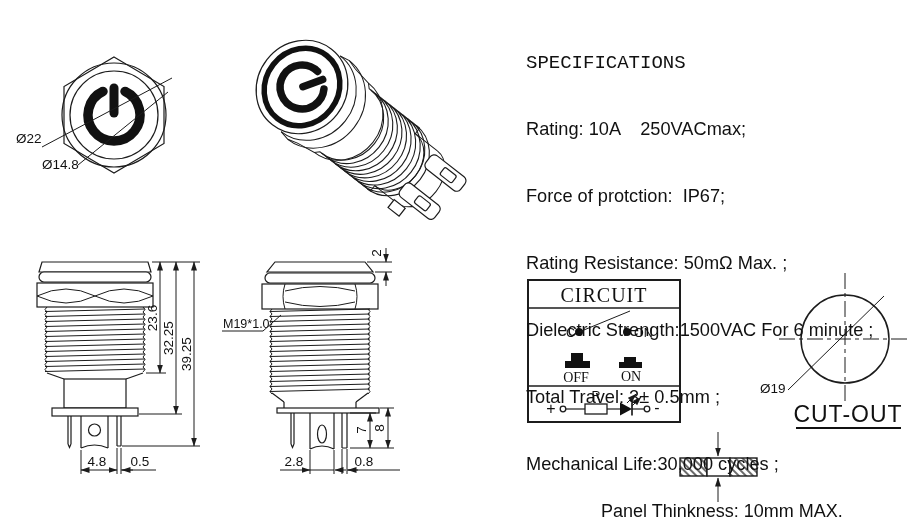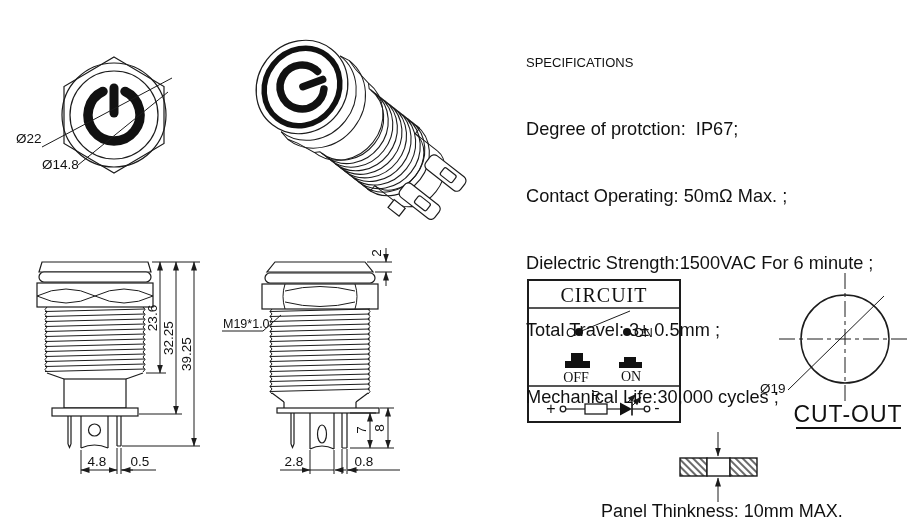--- a/index.html
+++ b/index.html
@@ -1,21 +1,21 @@
 <!DOCTYPE html>
 <html><head>
 <meta charset="utf-8">
 <style>
   html,body{margin:0;padding:0;background:#fff;}
   #page{position:relative;width:920px;height:528px;background:#fff;overflow:hidden;
         font-family:"Liberation Sans",sans-serif;color:#1c1c1c;}
   #drawing{position:absolute;left:0;top:0;}
   .specs{position:absolute;left:526px;top:7px;white-space:pre;
          font-size:18.2px;line-height:22.3px;color:#111;}
-  .specs .title{font-size:13px;}
+  .specs .title{font-size:19px;font-family:Liberation Mono, monospace;}
   svg text{fill:#111;}
   .dim{font-size:13.5px;font-family:"Liberation Sans",sans-serif;}
   .dims{font-size:12.5px;font-family:"Liberation Sans",sans-serif;}
   .serif{font-family:"Liberation Serif",serif;}
   .ctitle{font-size:20px;letter-spacing:1px;}
   .clabel{font-size:12.5px;}
   .cbtn{font-size:14px;}
   .cbig{font-size:16px;}
   .cutout-t{font-size:23px;letter-spacing:1px;}
   .panel-t{font-size:18px;}
@@ -213,22 +213,23 @@
     <rect x="707" y="458" width="23" height="18" fill="#fff" stroke="#1c1c1c" stroke-width="1.4"></rect>
     <rect x="730" y="458" width="27" height="18" fill="url(#hatch)" stroke="#1c1c1c" stroke-width="1.4"></rect>
     <line class="thin" x1="718" y1="432" x2="718" y2="456" marker-end="url(#mE)"></line>
     <line class="thin" x1="718" y1="502" x2="718" y2="478" marker-end="url(#mE)"></line>
     <text class="panel-t" x="601" y="517">Panel Thinkness: 10mm MAX.</text>
   </g>
 </svg>
 
 <div class="specs">
   <div class="title">SPECIFICATIONS</div>
-  <div>Degree of protction:  IP67;</div>
-  <div>Contact Operating: 50mΩ Max. ;</div>
+  <div>Rating: 10A    250VACmax;</div>
+  <div>Force of protction:  IP67;</div>
+  <div>Rating Resistance: 50mΩ Max. ;</div>
   <div>Dielectric Strength:1500VAC For 6 minute ;</div>
   <div>Total Travel: 3± 0.5mm ;</div>
   <div>Mechanical Life:30,000 cycles ;</div>
   
   
   
 </div>
 
 </div>
 

